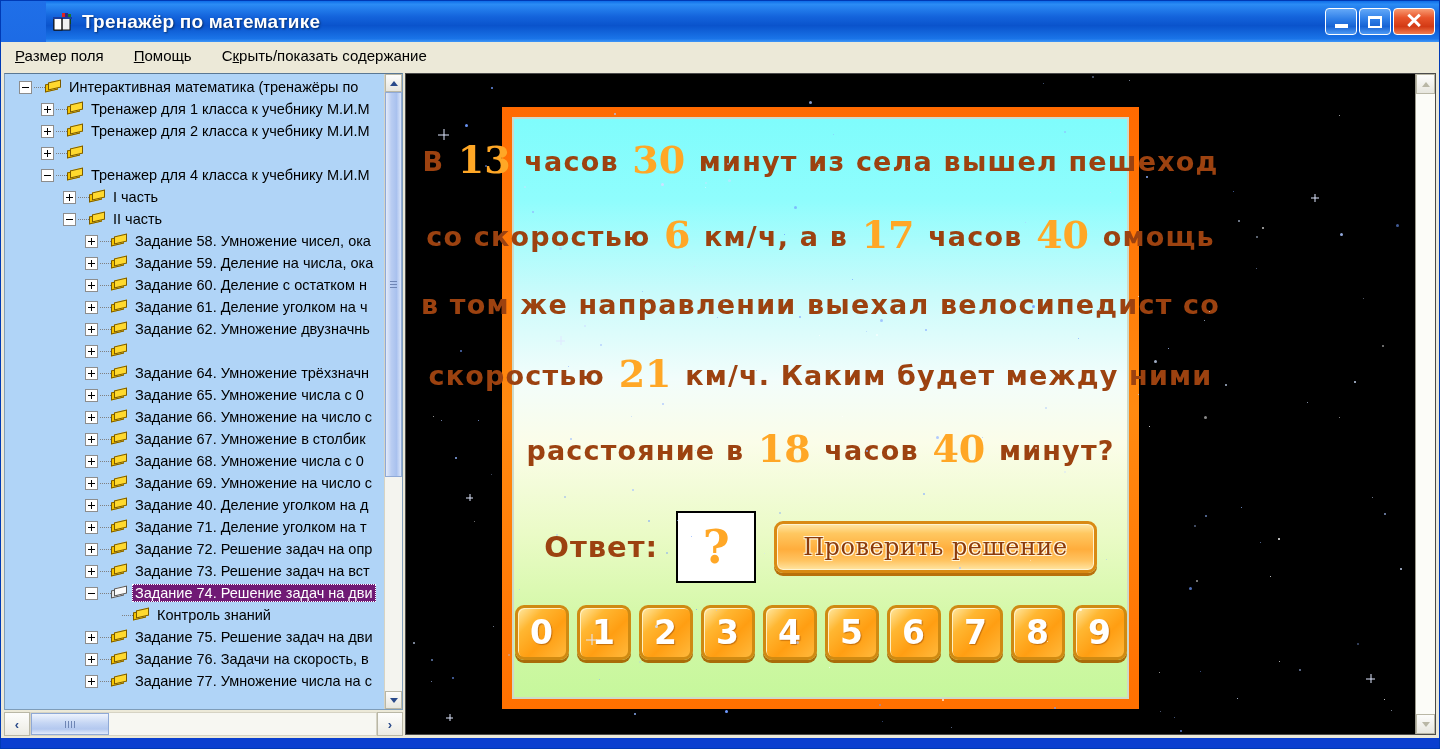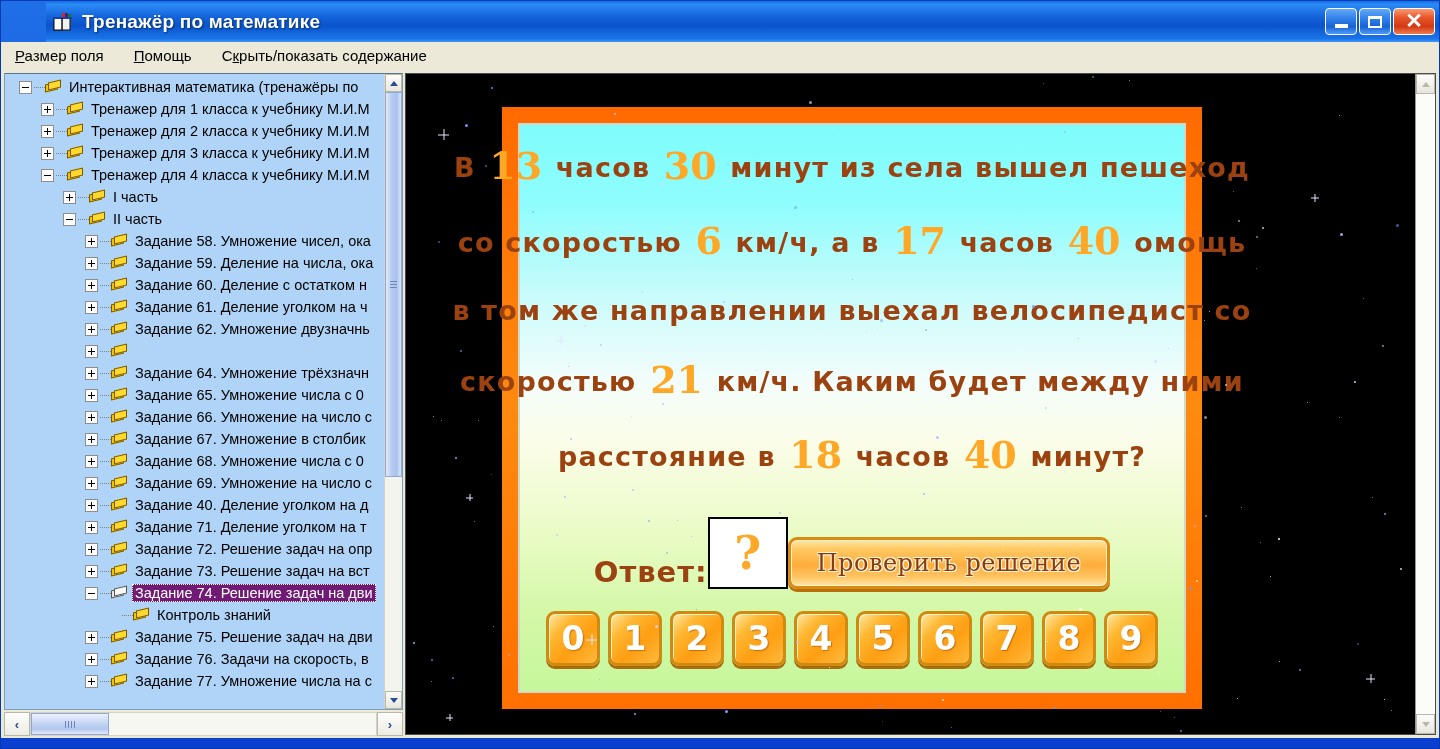--- a/index.html
+++ b/index.html
@@ -179,23 +179,23 @@
   }
   .star { position:absolute; border-radius:50%; }
   .star4 { position:absolute; }
   .star4::before, .star4::after {
     content:""; position:absolute; background:#dfe8ff;
   }
   .star4::before { left:50%; top:0; width:1px; height:100%; transform:translateX(-50%); }
   .star4::after  { top:50%; left:0; height:1px; width:100%; transform:translateY(-50%); }
 
   #card {
-    position:absolute; left:96px; top:33px; width:700px; height:602px;
+    position:absolute; left:96px; top:33px; width:637px; height:602px;
     background: linear-gradient(180deg,#ff6a00 0%,#ff8a10 50%,#ff7000 100%);
-    padding:16px;
+    padding:10px;
     box-shadow: 0 0 0 0 transparent;
   }
   #card-inner {
     width:100%; height:100%;
     border:2px solid #cfd9c8;
     background: linear-gradient(180deg,
        #7ffcfc 0%, #8ffdfd 14%, #c9fbfb 30%, #f2fdfb 45%,
        #fbfde9 56%, #eafbc6 72%, #d4f8a8 86%, #c6f79c 100%);
     display:flex; flex-direction:column; align-items:center;
     padding: 22px 16px 16px 16px;
@@ -207,22 +207,22 @@
     letter-spacing:1.2px; line-height:1;
     margin-bottom:37px;
   }
   .prob-line .num {
     color:#ffa726; font-family:"DejaVu Serif", serif;
     font-size:38px; font-weight:bold; letter-spacing:0;
     vertical-align:-2px; padding:0 3px;
   }
 
   #answer-row {
-    display:flex; align-items:flex-end; justify-content:center;
-    margin-top:6px;
+    display:flex; align-items:center; justify-content:center;
+    gap:18px; margin-top:6px;
   }
   #answer-label {
     font-family:"DejaVu Sans", sans-serif; font-weight:bold;
     font-size:29px; color:#9c4210; letter-spacing:1px;
   }
   #answer-box {
     width:80px; height:72px; background:#fff; border:2px solid #000;
     display:flex; align-items:center; justify-content:center;
   }
   #answer-value {
@@ -345,21 +345,20 @@
               <div class="lbl">Тренажер для 2 класса к учебнику М.И.М</div>
             </div>
             <div class="tnode">
               <div class="spacer" style="width: 36px;"></div>
               <div class="toggle plus"></div>
               <div class="dots"></div>
               <div class="bk">
                 <i class="b1"></i>
                 <i class="b2"></i>
               </div>
-              <div class="lbl">Тренажер для 3 класса к учебнику М.И.М</div>
             </div>
             <div class="tnode">
               <div class="spacer" style="width: 36px;"></div>
               <div class="toggle minus"></div>
               <div class="dots"></div>
               <div class="bk">
                 <i class="b1"></i>
                 <i class="b2"></i>
               </div>
               <div class="lbl">Тренажер для 4 класса к учебнику М.И.М</div>

